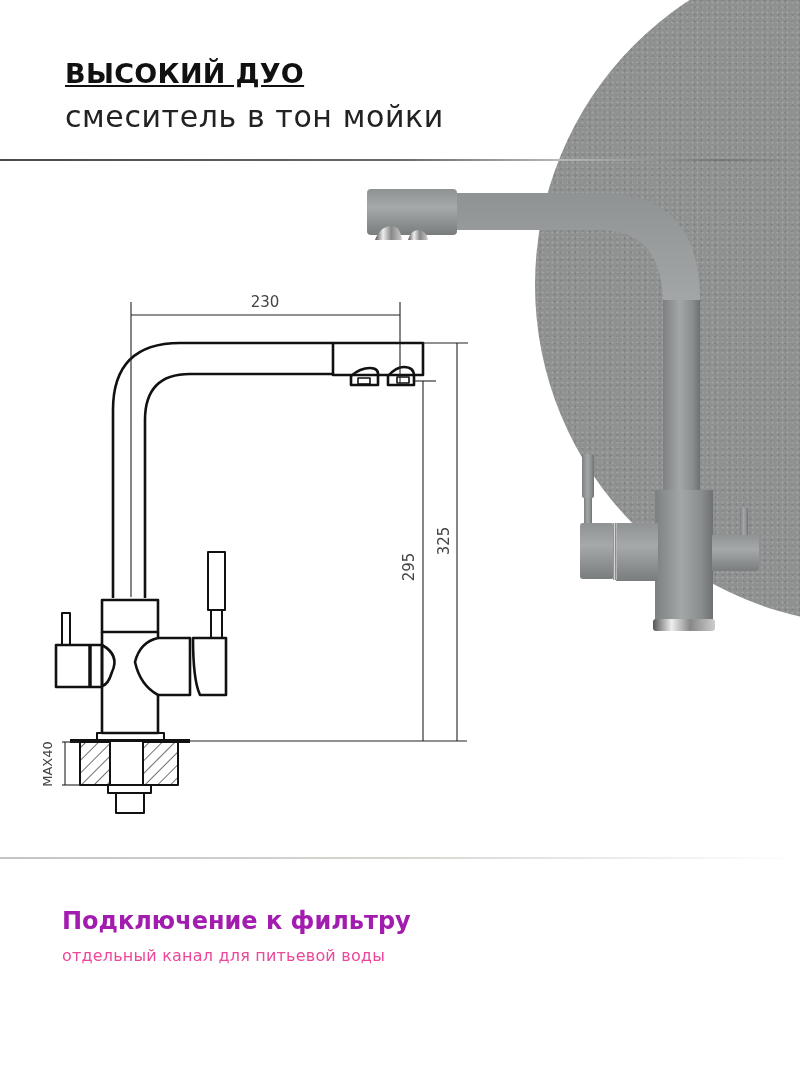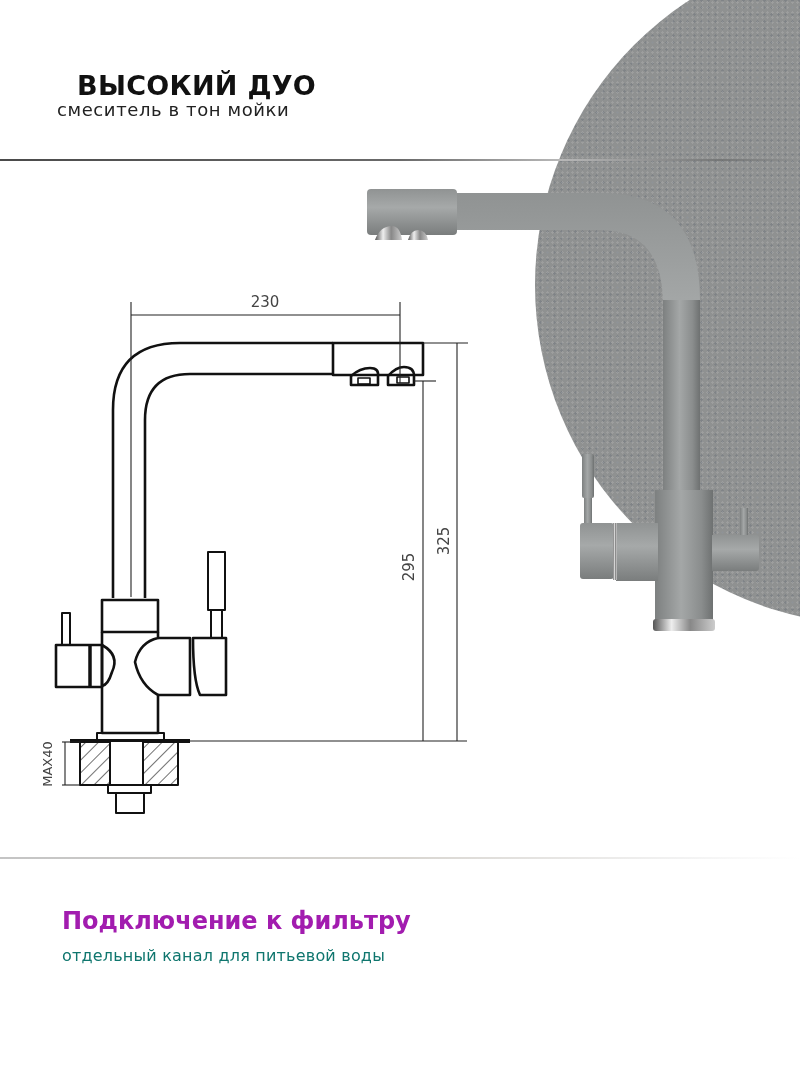--- a/index.html
+++ b/index.html
@@ -1,22 +1,22 @@
 <!DOCTYPE html>
 <html><head>
   <meta charset="utf-8">
   <style>
     html, body { margin: 0; padding: 0; background: #ffffff; }
     body { width: 800px; height: 1067px; position: relative; overflow: hidden; font-family: "DejaVu Sans", sans-serif; }
-    .title { position: absolute; left: 65px; top: 58px; font-size: 27px; font-weight: bold; color: #111; letter-spacing: 0.3px; margin: 12px; }
-    .subtitle { position: absolute; left: 57px; top: 99px; font-size: 18px; font-weight: normal; color: #222; letter-spacing: 0.6px; margin: 0; }
+    .title { position: absolute; left: 65px; top: 58px; font-size: 27px; font-weight: bold; color: #111; letter-spacing: 0.3px; margin: 0; text-decoration: underline; }
+    .subtitle { position: absolute; left: 65px; top: 99px; font-size: 30px; font-weight: normal; color: #222; letter-spacing: 0.6px; margin: 0; }
     .divider-top { position: absolute; left: 0; top: 159px; width: 800px; height: 2px; background: linear-gradient(to right, #4a4a4a 0%, #6a6a6a 50%, #b8b8b8 70%, rgba(80,80,80,0.4) 90%, rgba(150,150,150,0) 100%); z-index: 2; }
     .divider-bottom { position: absolute; left: 0; top: 857px; width: 800px; height: 2px; background: linear-gradient(to right, #c4c4c4 0%, #d8d5d0 50%, #f2f2f2 85%, #ffffff 100%); }
     .section-title { position: absolute; left: 62px; top: 907px; font-size: 24px; font-weight: bold; color: #a21caf; margin: 0; }
-    .section-sub { position: absolute; left: 62px; top: 946px; font-size: 16px; color: #0f766e; margin: 0; letter-spacing: 0.2px; }
+    .section-sub { position: absolute; left: 62px; top: 946px; font-size: 16px; color: #ec4899; margin: 0; letter-spacing: 0.2px; }
     .stone-circle { position: absolute; left: 535px; top: -55px; width: 680px; height: 680px; border-radius: 50%; background-color: #8f9191;
       background-image: radial-gradient(rgba(255,255,255,0.12) 1px, transparent 1.2px), radial-gradient(rgba(60,70,90,0.18) 1px, transparent 1.2px);
       background-size: 5px 5px, 7px 7px; background-position: 0 0, 2px 3px; z-index: 1; }
     .drawing { position: absolute; left: 0; top: 0; z-index: 3; }
     .faucet { position: absolute; left: 0; top: 0; z-index: 3; }
     .dim-text { font-family: "DejaVu Sans", sans-serif; fill: #444; }
   </style>
 </head>
 <body>
 

